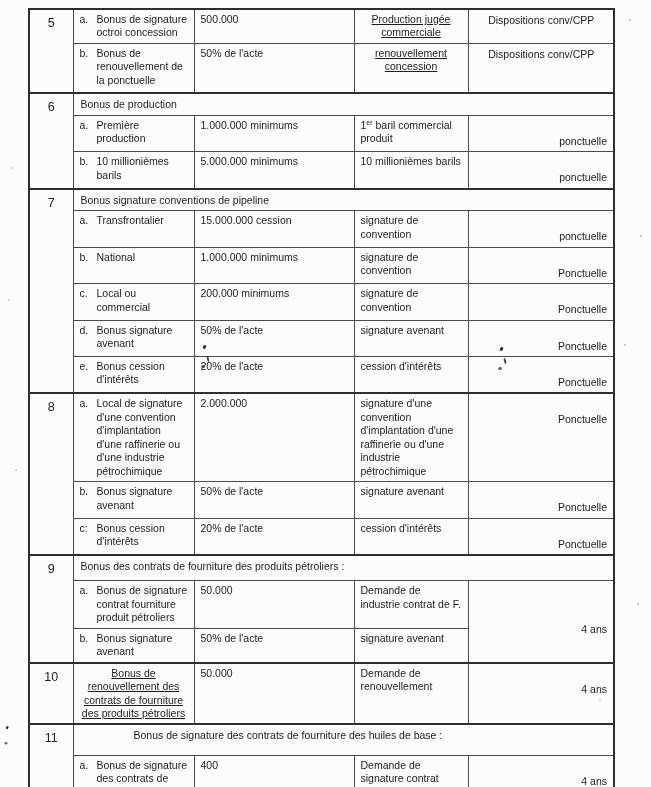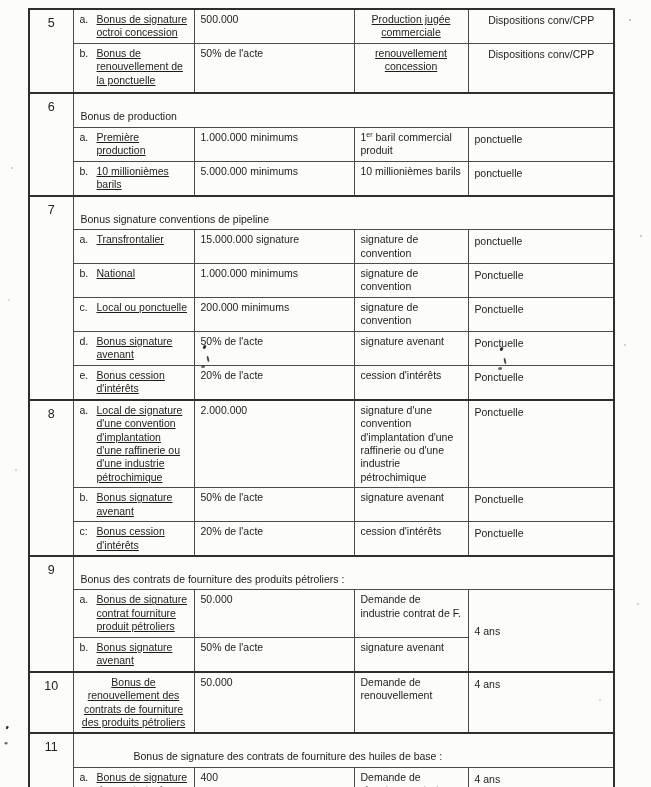--- a/index.html
+++ b/index.html
@@ -31,28 +31,28 @@
   td{
     border:1px solid #4b4b4b;
     padding:3px 6px;
     vertical-align:top;
     overflow:hidden;
   }
   tr.sec td{border-top:2px solid #2f2f2f;}
   td.num{
     text-align:center;font-size:12.5px;padding-top:5px;color:#222;
   }
-  td.hdr{padding-left:7px;padding-top:16px;}
+  td.hdr{padding-left:7px;padding-top:4px;}
   td.hdr.indent{padding-left:60px;}
   .desc-flex{display:flex;}
   .letter{flex:0 0 17px;}
-  .lbl{flex:1 1 auto;text-decoration:underline;}
+  .lbl{flex:1 1 auto;}
   td.tc{text-align:center;text-decoration:underline;}
   td.vmid{vertical-align:middle;}
-  td.period{text-align:left;padding-top:5px;}
+  td.period{text-align:right;padding-top:19px;}
   td.period.pl{text-align:center;padding-left:7px;padding-top:4px;}
   sup{font-size:7px;line-height:0;}
   .smudge{position:absolute;}
   .smudge i{
     position:absolute;display:block;background:#2a2a2a;border-radius:60% 40% 55% 45%;
   }
   .smudge .d1{width:3px;height:4px;left:0;top:0;transform:rotate(25deg);}
   .smudge .d2{width:2px;height:6px;left:4px;top:11px;transform:rotate(-15deg);opacity:.85;}
   .smudge .d3{width:4px;height:3px;left:-2px;top:20px;opacity:.7;}
 </style>
@@ -125,40 +125,40 @@
         <td class="num" rowspan="6">7</td>
         <td class="hdr" colspan="4">Bonus signature conventions  de pipeline</td>
       </tr>
       <tr style="height:23px">
         <td>
           <div class="desc-flex">
               <span class="letter">a.</span>
               <span class="lbl">Transfrontalier</span>
             </div>
         </td>
-        <td>15.000.000 signature</td>
+        <td>15.000.000 cession</td>
         <td>signature de convention</td>
         <td class="period">ponctuelle</td>
       </tr>
       <tr style="height:22px">
         <td>
           <div class="desc-flex">
               <span class="letter">b.</span>
               <span class="lbl">National</span>
             </div>
         </td>
         <td>1.000.000 minimums</td>
         <td>signature de convention</td>
         <td class="period">Ponctuelle</td>
       </tr>
       <tr style="height:21px">
         <td>
           <div class="desc-flex">
               <span class="letter">c.</span>
-              <span class="lbl">Local ou ponctuelle</span>
+              <span class="lbl">Local ou commercial</span>
             </div>
         </td>
         <td>200.000 minimums</td>
         <td>signature de convention</td>
         <td class="period">Ponctuelle</td>
       </tr>
       <tr style="height:34px">
         <td>
           <div class="desc-flex">
               <span class="letter">d.</span>

